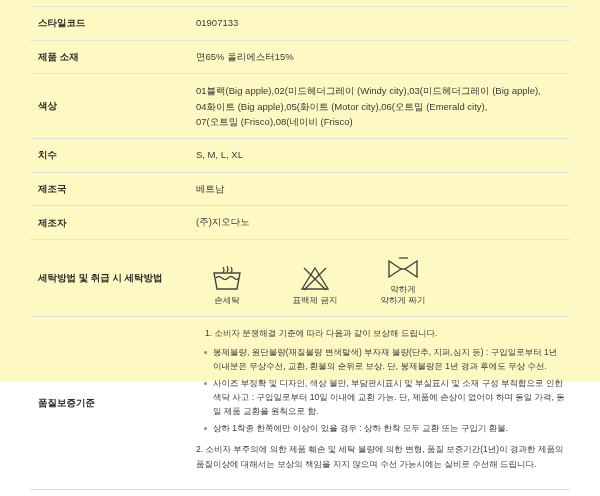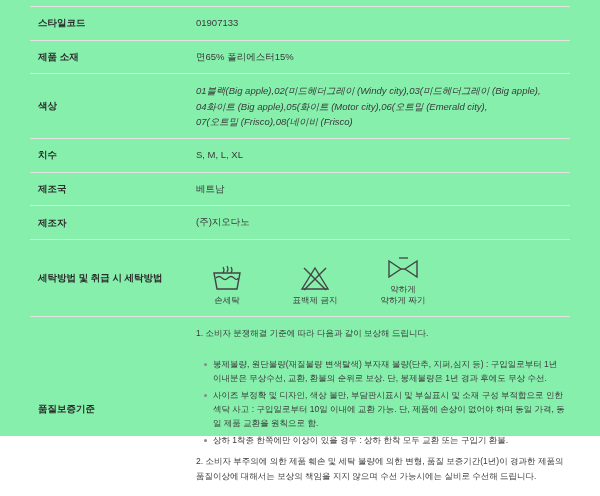--- a/index.html
+++ b/index.html
@@ -9,24 +9,24 @@
   body {
     width: 600px;
     height: 496px;
     background: #ffffff;
     font-family: "Liberation Sans", sans-serif;
     color: #333333;
     overflow: hidden;
   }
   .page {
     width: 600px;
-    height: 436px;
+    height: 381px;
     box-sizing: border-box;
     padding: 6px 30px 0 30px;
-    background: #86efac;
+    background: #fef9c3;
   }
   table.spec {
     width: 100%;
     border-collapse: collapse;
     table-layout: fixed;
   }
   table.spec tr {
     border-bottom: 1px solid #e3e3e3;
   }
   table.spec tr:first-child {
@@ -44,21 +44,20 @@
   }
   table.spec td {
     vertical-align: middle;
     font-size: 9.5px;
     color: #3a3a3a;
     padding: 9px 4px 9px 4px;
     line-height: 1.55;
   }
   .color-list {
     line-height: 1.6;
-    font-style: italic;
   }
   
   .care-cell {
     padding-top: 10px !important;
     padding-bottom: 10px !important;
   }
   .care-icons {
     display: flex;
     gap: 26px;
     align-items: flex-end;
@@ -79,25 +78,25 @@
     line-height: 1.3;
     white-space: pre-line;
   }
   
   .warranty {
     font-size: 8.5px;
     line-height: 1.7;
     color: #3a3a3a;
   }
   .warranty .num {
-    margin: 0 0 4px 0;
+    margin: 0 0 4px 9px;
   }
   .warranty ul {
     list-style: none;
-    margin: 16px 0 6px 0;
+    margin: 4px 0 6px 0;
     padding: 0 0 0 8px;
   }
   .warranty ul li {
     position: relative;
     padding-left: 9px;
     margin-bottom: 2px;
   }
   .warranty ul li:before {
     content: "";
     position: absolute;

